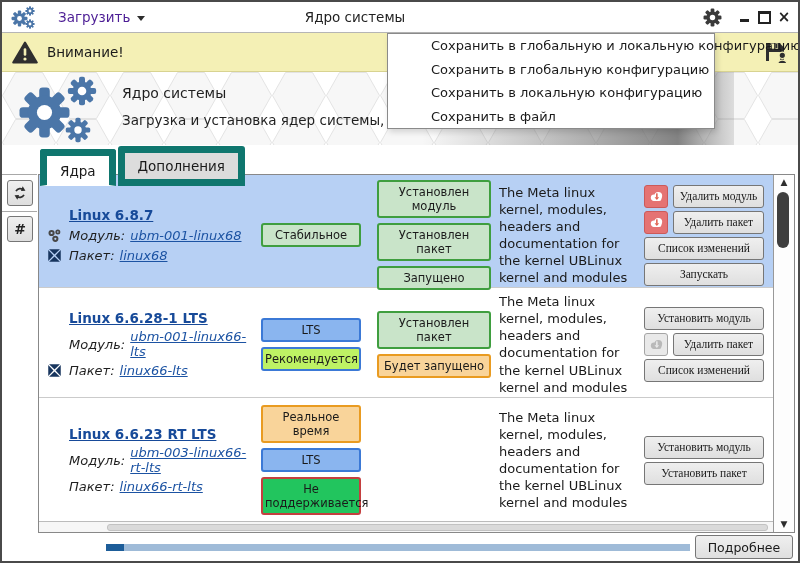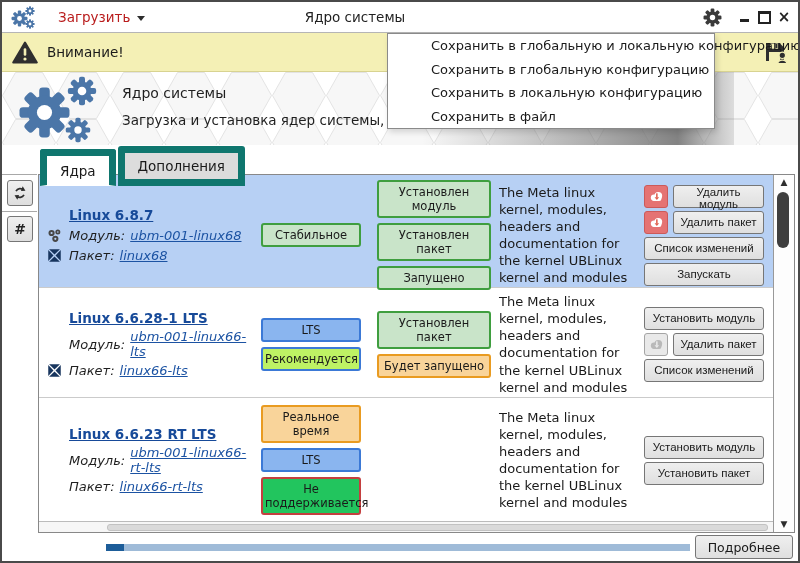--- a/index.html
+++ b/index.html
@@ -2,21 +2,21 @@
 <html><head>
 <meta charset="utf-8">
 <style>
   html,body{margin:0;padding:0;background:#fff;}
   body{width:800px;height:563px;font-family:"DejaVu Sans",sans-serif;}
   .window{position:relative;width:796px;height:559px;border:2px solid #4a4a4a;background:#fff;overflow:hidden;}
 
   
   .titlebar{position:absolute;left:0;top:0;right:0;height:30px;background:#fff;border-bottom:1px solid #b5b5b5;display:flex;align-items:center;}
   .app-icon{margin-left:8px;display:flex;align-items:center;}
-  .menu-btn{display:flex;align-items:center;gap:7px;font-size:13.5px;color:#b91c1c;padding:4px 6px;cursor:pointer;}
+  .menu-btn{display:flex;align-items:center;gap:7px;font-size:13.5px;color:#4c1d95;padding:4px 6px;cursor:pointer;}
   .menu-btn.load{margin-left:16px;}
   .caret{width:0;height:0;border-left:4.5px solid transparent;border-right:4.5px solid transparent;border-top:5.5px solid #2d2d2d;margin-top:2px;}
   .tb-title{position:absolute;left:0;right:90px;text-align:center;font-size:13.5px;color:#1f1f1f;pointer-events:none;}
   .tb-right{margin-left:auto;display:flex;align-items:center;gap:11px;margin-right:7px;}
   .winbtns{display:flex;align-items:center;gap:6px;margin-left:4px;}
   .winbtn{width:14px;height:16px;display:flex;align-items:center;justify-content:center;cursor:pointer;}
   .ic-min{width:9px;height:3px;background:#222;display:block;margin-top:7px;}
   .ic-max{width:9px;height:8px;border:2px solid #222;border-top-width:3px;display:block;}
   .ic-close{font-size:15px;font-weight:bold;color:#222;line-height:14px;}
 
@@ -60,21 +60,21 @@
   .kbadges.b1{padding-right:16px;}
   .kbadges.b2{padding-right:8px;}
   .badge{border:2px solid;border-radius:3px;font-size:11.5px;color:#1a1a1a;text-align:center;padding:3px 2px;}
   .kdesc{display:flex;align-items:center;font-size:13px;color:#1a1a1a;line-height:1.32;padding-right:10px;}
   .kactions{display:flex;flex-direction:column;justify-content:center;gap:3px;padding-right:3px;}
   .aline{display:flex;align-items:center;gap:5px;}
   .icon-btn{width:24px;height:23px;flex:0 0 24px;border-radius:3px;display:flex;align-items:center;justify-content:center;cursor:pointer;box-sizing:border-box;}
   .icon-btn.red{background:#e57373;border:1px solid #cb5a5a;}
   .icon-btn.gray{background:#e9e9e9;border:1px solid #a5a5a5;}
   .icon-btn svg{width:17px;height:17px;}
-  .act-btn{flex:1;height:23px;background:linear-gradient(#efefef,#dfdfdf);border:1px solid #767676;border-radius:3px;font-size:11.5px;font-family:Liberation Sans, sans-serif;color:#1a1a1a;cursor:pointer;padding:0 2px;}
+  .act-btn{flex:1;height:23px;background:linear-gradient(#efefef,#dfdfdf);border:1px solid #767676;border-radius:3px;font-size:11.5px;font-family:Liberation Serif, serif;color:#1a1a1a;cursor:pointer;padding:0 2px;}
 
   
   .vscroll{position:absolute;top:0;right:0;bottom:0;width:21px;border-left:1px solid #999;background:#fdfdfd;box-sizing:border-box;}
   .vs-btn{position:absolute;left:0;right:0;height:15px;text-align:center;font-size:9px;color:#2d2d2d;line-height:15px;cursor:pointer;}
   .vs-btn.down{bottom:0;}
   .vs-thumb{position:absolute;left:3px;top:17px;width:12px;height:56px;background:#3f3f3f;border-radius:6px;cursor:pointer;}
   .hscroll{position:absolute;left:0;bottom:0;right:21px;height:10px;border-top:1px solid #bbb;background:#f6f6f6;}
   .h-thumb{position:absolute;left:68px;right:5px;top:2px;height:5px;background:#dadada;border:1px solid #c2c2c2;border-radius:3px;cursor:pointer;}
 
   
@@ -357,21 +357,21 @@
           <svg viewBox="0 0 18 18">
             <circle cx="5.5" cy="6" r="3.7" fill="#474747"></circle>
             <circle cx="13" cy="4.8" r="3" fill="#474747"></circle>
             <circle cx="10" cy="13" r="3.7" fill="#474747"></circle>
             <circle cx="5.5" cy="6" r="1.3" fill="#b7d0f4"></circle>
             <circle cx="13" cy="4.8" r="1" fill="#b7d0f4"></circle>
             <circle cx="10" cy="13" r="1.3" fill="#b7d0f4"></circle>
           </svg>
         </span>
         <span class="klabel">Модуль:</span>
-        <a class="klink" href="#">ubm-001-linux66-rt-lts</a>
+        <a class="klink" href="#">ubm-003-linux66-rt-lts</a>
       </div>
       <div class="kline">
         <span class="kicon" style="visibility: hidden;">
           <svg viewBox="0 0 18 18" fill="#17355e">
             <polygon points="2.5,1.5 15.5,1.5 9,7.8"></polygon>
             <polygon points="2.5,16.5 15.5,16.5 9,10.2"></polygon>
             <polygon points="1.5,2.5 1.5,15.5 7.8,9"></polygon>
             <polygon points="16.5,2.5 16.5,15.5 10.2,9"></polygon>
           </svg>
         </span>

